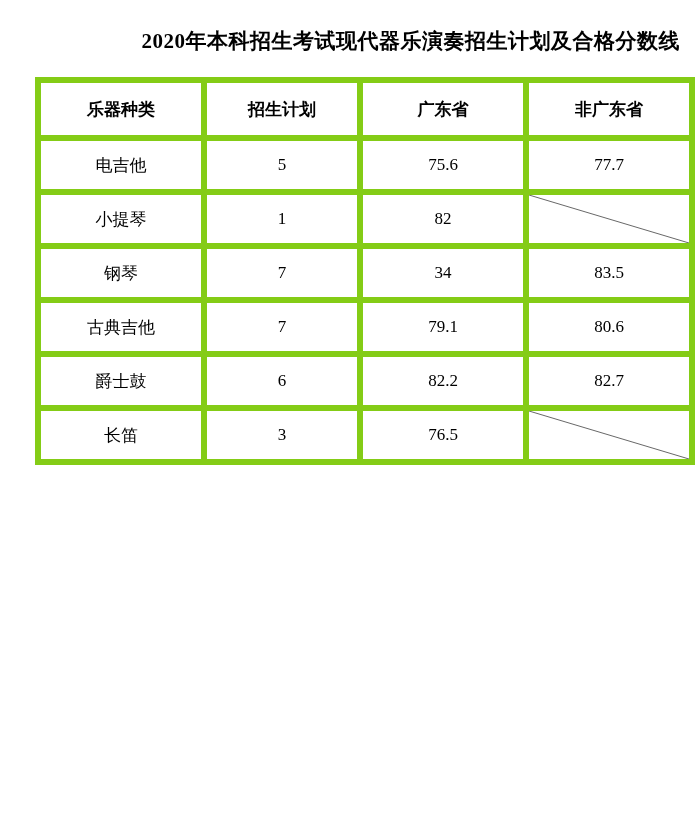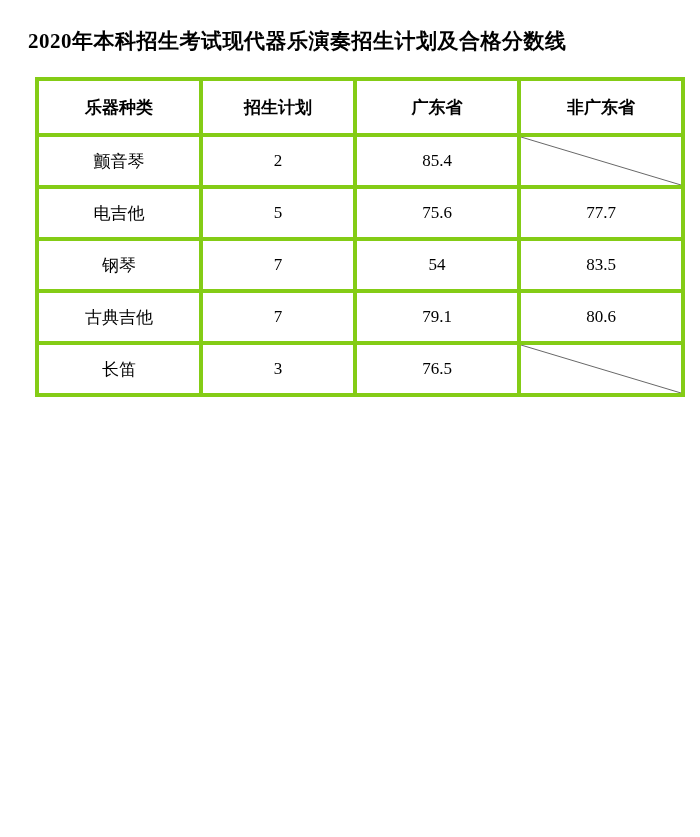--- a/index.html
+++ b/index.html
@@ -15,40 +15,40 @@
     position: relative;
     overflow: hidden;
   }
   .page {
     width: 700px;
     height: 837px;
     box-sizing: border-box;
     padding: 0;
   }
   .doc-title {
-    text-align: left;
+    text-align: right;
     font-size: 21px;
     font-weight: bold;
     letter-spacing: 0.5px;
-    margin: 28px 0 0 8px;
+    margin: 28px 0 0 0;
     padding: 0 20px;
     line-height: 1.3;
     font-family: "Liberation Serif", "DejaVu Serif", serif;
   }
   .table-wrap {
     margin: 22px auto 0 auto;
     width: 630px;
   }
   table.plan-table {
     border-collapse: collapse;
     width: 630px;
     table-layout: fixed;
   }
   table.plan-table td, table.plan-table th {
-    border: 4px solid #84cc16;
+    border: 6px solid #84cc16;
     text-align: center;
     vertical-align: middle;
     font-size: 17px;
     font-weight: normal;
     padding: 0;
     height: 48px;
     position: relative;
   }
   table.plan-table thead td {
     font-weight: bold;
@@ -96,48 +96,54 @@
       <thead>
         <tr>
           <td class="col-name">乐器种类</td>
           <td class="col-plan">招生计划</td>
           <td class="col-gd">广东省</td>
           <td class="col-nongd">非广东省</td>
         </tr>
       </thead>
       <tbody id="table-body">
           <tr>
-            <td class="col-name">颤音琴</td>
-            <td class="col-plan num">2</td>
-            <td class="col-gd num">85.4</td>
+            <td class="col-name">电吉他</td>
+            <td class="col-plan num">5</td>
+            <td class="col-gd num">75.6</td>
+            <td class="col-nongd num">77.7</td>
+          </tr>
+          <tr>
+            <td class="col-name">小提琴</td>
+            <td class="col-plan num">1</td>
+            <td class="col-gd num">82</td>
             <td class="col-nongd num">
               <span class="slash">
                 <svg viewBox="0 0 100 100" preserveAspectRatio="none">
                   <line x1="0" y1="0" x2="100" y2="100" stroke="#000000" stroke-width="0.6" vector-effect="non-scaling-stroke"></line>
                 </svg>
               </span>
             </td>
           </tr>
           <tr>
-            <td class="col-name">电吉他</td>
-            <td class="col-plan num">5</td>
-            <td class="col-gd num">75.6</td>
-            <td class="col-nongd num">77.7</td>
-          </tr>
-          <tr>
             <td class="col-name">钢琴</td>
             <td class="col-plan num">7</td>
-            <td class="col-gd num">54</td>
+            <td class="col-gd num">34</td>
             <td class="col-nongd num">83.5</td>
           </tr>
           <tr>
             <td class="col-name">古典吉他</td>
             <td class="col-plan num">7</td>
             <td class="col-gd num">79.1</td>
             <td class="col-nongd num">80.6</td>
+          </tr>
+          <tr>
+            <td class="col-name">爵士鼓</td>
+            <td class="col-plan num">6</td>
+            <td class="col-gd num">82.2</td>
+            <td class="col-nongd num">82.7</td>
           </tr>
           <tr>
             <td class="col-name">长笛</td>
             <td class="col-plan num">3</td>
             <td class="col-gd num">76.5</td>
             <td class="col-nongd num">
               <span class="slash">
                 <svg viewBox="0 0 100 100" preserveAspectRatio="none">
                   <line x1="0" y1="0" x2="100" y2="100" stroke="#000000" stroke-width="0.6" vector-effect="non-scaling-stroke"></line>
                 </svg>

